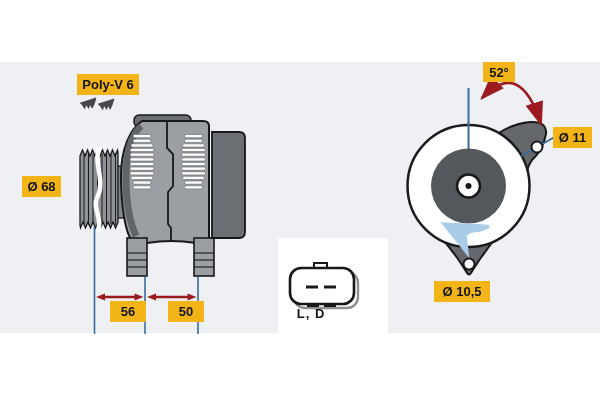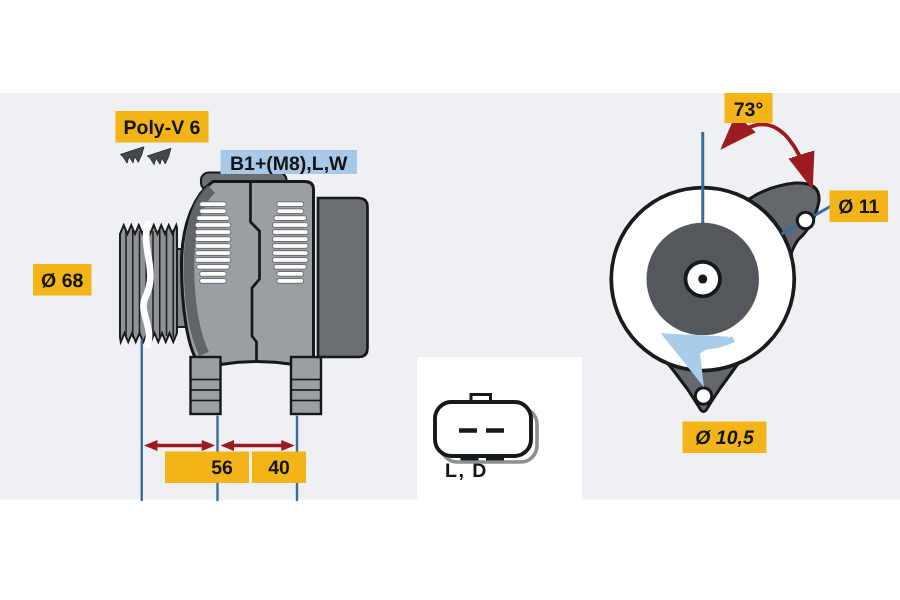--- a/index.html
+++ b/index.html
@@ -143,21 +143,20 @@
       <circle cx="468.5" cy="186" r="11.5" fill="#ffffff" stroke="#17181a" stroke-width="2.5"></circle>
       <circle cx="468.5" cy="186" r="3" fill="#17181a"></circle>
       <circle cx="537" cy="147" r="5.5" fill="#ffffff" stroke="#17181a" stroke-width="2"></circle>
       <circle cx="469" cy="264" r="5.5" fill="#ffffff" stroke="#17181a" stroke-width="2"></circle>
       <path d="M482 98 Q520 58 541 124" fill="none" stroke="#9b1b20" stroke-width="2.6" marker-start="url(#arrowRed)" marker-end="url(#arrowRed)"></path>
       <path d="M489 226 A45 45 0 0 1 448 226" fill="none" stroke="#a9cde9" stroke-width="4.2" marker-end="url(#arrowBlue)"></path>
     </g>
   </svg>
 
   <div class="lbl" style="left:77px;top:74px;width:62px;height:21px;">Poly-V 6</div>
-  <div class="lbl blue" style="left:147px;top:100px;width:91px;height:16px;">B1+(M8),L,W</div>
   <div class="lbl" style="left:22px;top:176px;width:39px;height:21px;">Ø 68</div>
-  <div class="lbl" style="left:110px;top:301px;width:36px;height:21px;padding-left:20px;">56</div>
-  <div class="lbl" style="left:168px;top:301px;width:36px;height:21px;">40</div>
-  <div class="lbl" style="left:483px;top:62px;width:32px;height:20px;">73°</div>
+  <div class="lbl" style="left:110px;top:301px;width:36px;height:21px;">56</div>
+  <div class="lbl" style="left:168px;top:301px;width:36px;height:21px;">50</div>
+  <div class="lbl" style="left:483px;top:62px;width:32px;height:20px;">52°</div>
   <div class="lbl" style="left:553px;top:127px;width:39px;height:21px;">Ø 11</div>
-  <div class="lbl" style="left:455px;top:281px;width:56px;height:21px;font-style:italic;">Ø 10,5</div>
+  <div class="lbl" style="left:434px;top:281px;width:56px;height:21px;">Ø 10,5</div>
   <div class="lbl plain" style="left:292px;top:305px;width:38px;height:16px;">L, D</div>
 </div>
 
 </body></html>

